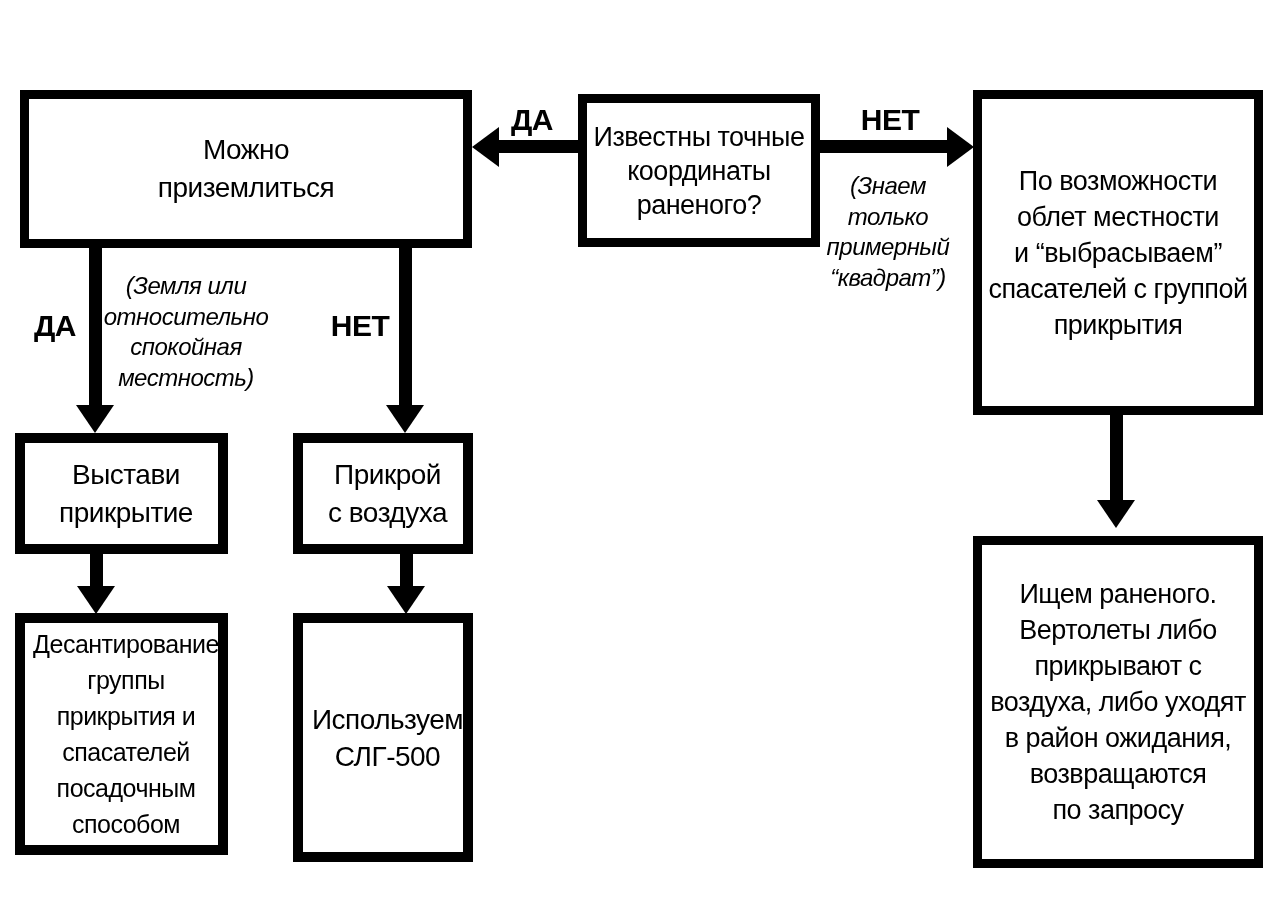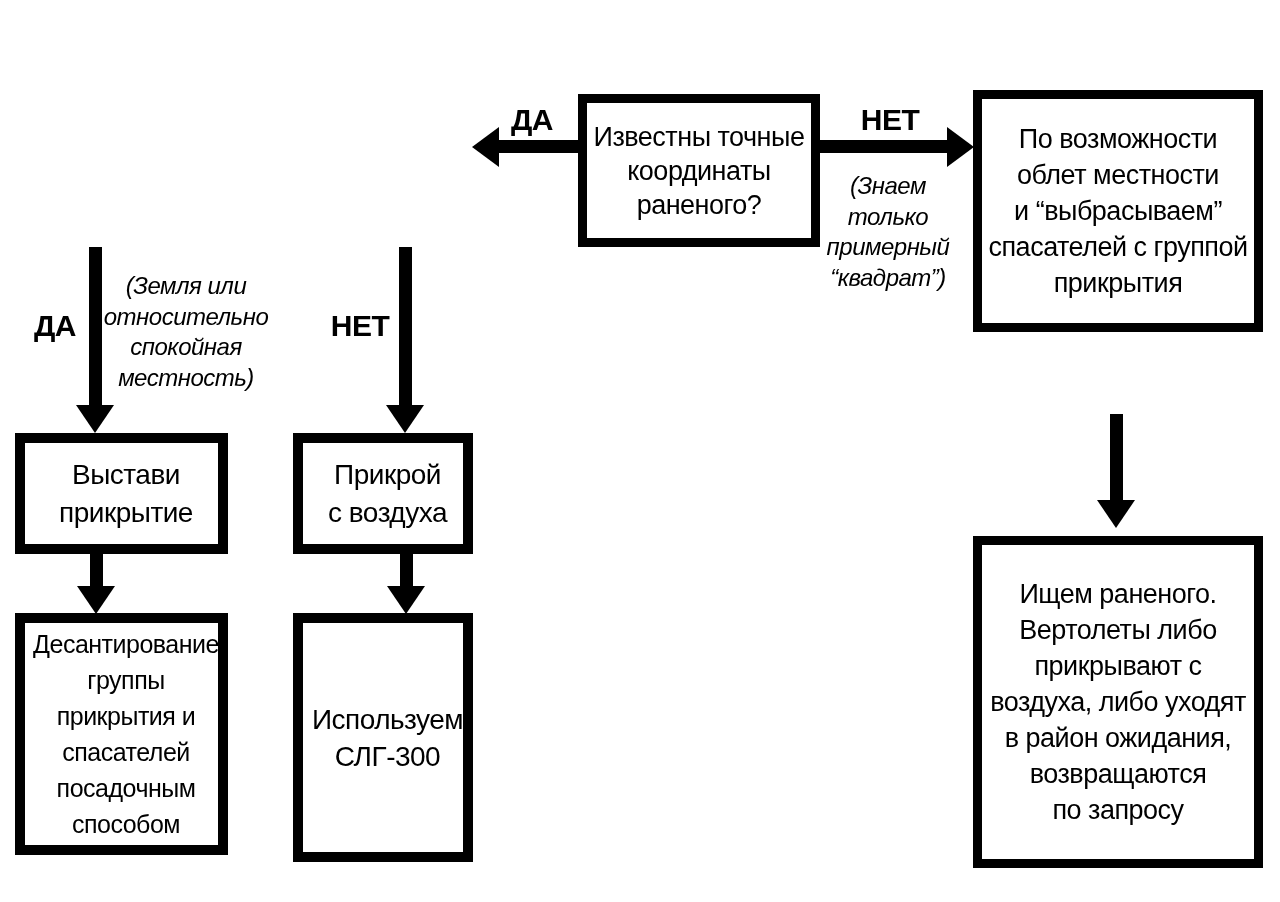--- a/index.html
+++ b/index.html
@@ -38,28 +38,32 @@
   .note {
     position:absolute; font-style:italic; font-size:24px; line-height:30.5px;
     text-align:center; white-space:pre-line; letter-spacing:-0.5px;
   }
 </style>
 </head>
 <body>
 
 <div id="canvas">
 
+  <div class="node" id="n-can-land" style="left:20px; top:90px; width:452px; height:158px;">
+    <div class="node-text">Можно
+приземлиться</div>
+  </div>
 
   <div class="node" id="n-known-coords" style="left:578px; top:94px; width:242px; height:153px;">
     <div class="node-text">Известны точные
 координаты
 раненого?</div>
   </div>
 
-  <div class="node" id="n-flyover" style="left:973px; top:90px; width:290px; height:242px;">
+  <div class="node" id="n-flyover" style="left:973px; top:90px; width:290px; height:325px;">
     <div class="node-text">По возможности
 облет местности
 и “выбрасываем”
 спасателей с группой
 прикрытия</div>
   </div>
 
   <div class="node thick" id="n-cover-setup" style="left:15px; top:433px; width:213px; height:121px;">
     <div class="node-text">Выстави
 прикрытие</div>
@@ -74,21 +78,21 @@
     <div class="node-text">Десантирование
 группы
 прикрытия и
 спасателей
 посадочным
 способом</div>
   </div>
 
   <div class="node thick" id="n-use-slg" style="left:293px; top:613px; width:180px; height:249px;">
     <div class="node-text">Используем
-СЛГ-300</div>
+СЛГ-500</div>
   </div>
 
   <div class="node" id="n-seek" style="left:973px; top:536px; width:290px; height:332px;">
     <div class="node-text">Ищем раненого.
 Вертолеты либо
 прикрывают с
 воздуха, либо уходят
 в район ожидания,
 возвращаются
 по запросу</div>

